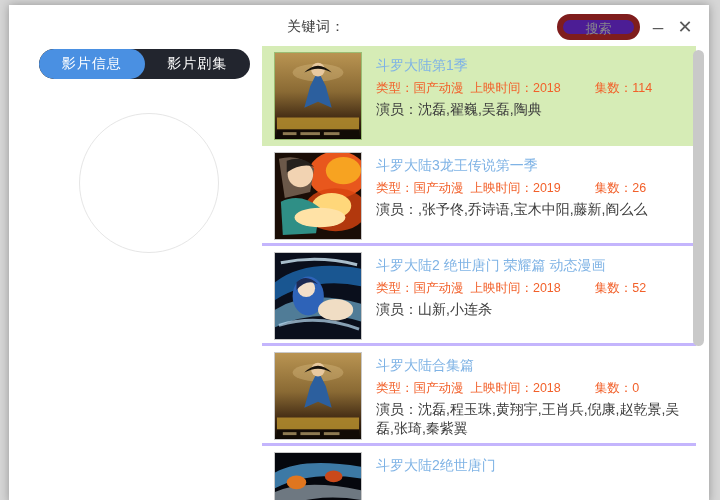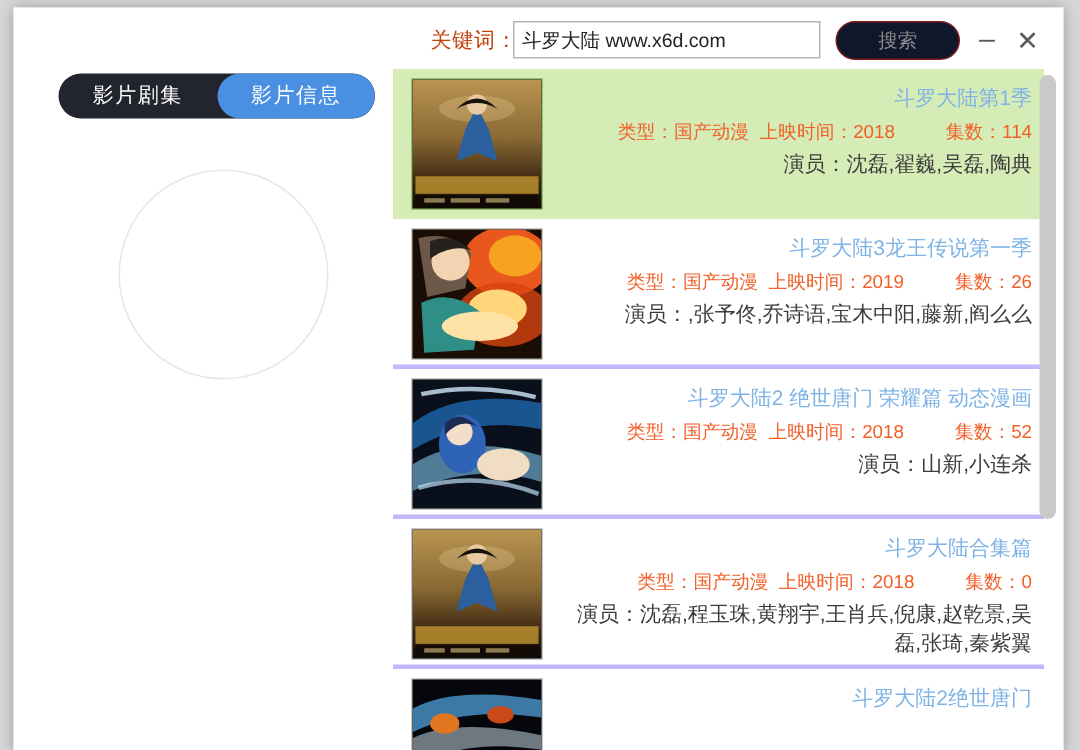--- a/index.html
+++ b/index.html
@@ -30,44 +30,44 @@
     left: 0; top: 0;
     width: 100%;
     height: 41px;
     background: #ffffff;
   }
 
   #kw-label {
     position: absolute;
     left: 278px; top: 13px;
     font-size: 14px;
-    color: #c2410c;
+    color: #404040;
     letter-spacing: 0.5px;
   }
 
   #search-input {
     position: absolute;
     left: 333px; top: 9px;
     width: 205px; height: 25px;
     border: 1px solid #b5b5b5;
     background: #ffffff;
     font-size: 13px;
     color: #222222;
     padding: 0 5px;
     font-family: "Liberation Sans", "DejaVu Sans", sans-serif;
     outline: none;
   }
 
   #search-button {
     position: absolute;
     left: 548px; top: 9px;
     width: 83px; height: 26px;
-    border: 1px solid #7f1d1d;
+    border: 6px solid #7f1d1d;
     border-radius: 13px;
-    background: #0f172a;
+    background: #4c1d95;
     color: #8b8b8b;
     font-size: 13px;
     font-family: "Liberation Sans", "DejaVu Sans", sans-serif;
     cursor: pointer;
   }
 
   .win-btn {
     position: absolute;
     top: 11px;
     width: 22px; height: 22px;
@@ -177,21 +177,20 @@
     background: #1a1209;
   }
   .result-item.selected .poster { border-color: #9bbd74; }
   .poster svg { display: block; width: 100%; height: 100%; }
 
   .info {
     flex: 1;
     padding-left: 14px;
     padding-top: 2px;
     min-width: 0;
-    text-align: right;
   }
 
   .title {
     font-size: 14px;
     color: #7fb3e5;
     line-height: 22px;
     white-space: nowrap;
     overflow: hidden;
   }
 
@@ -229,30 +228,29 @@
     cursor: pointer;
   }
 </style>
 </head>
 <body>
 
 <div id="app-window">
 
   <div id="titlebar">
     <span id="kw-label">关键词：</span>
-    <input id="search-input" type="text" value="斗罗大陆 www.x6d.com" style="">
     <button id="search-button">搜索</button>
     <div id="btn-minimize" class="win-btn">–</div>
     <div id="btn-close" class="win-btn">✕</div>
   </div>
 
   <div id="left-panel">
     <div id="tabs">
+      <div class="tab active">影片信息</div>
       <div class="tab">影片剧集</div>
-      <div class="tab active">影片信息</div>
     </div>
     <div id="poster-placeholder"></div>
   </div>
 
   <div id="results-panel">
     <div id="results-list">
         <div class="result-item selected">
           <div class="poster">
             <svg viewBox="0 0 88 88" preserveAspectRatio="none">
               <defs>

